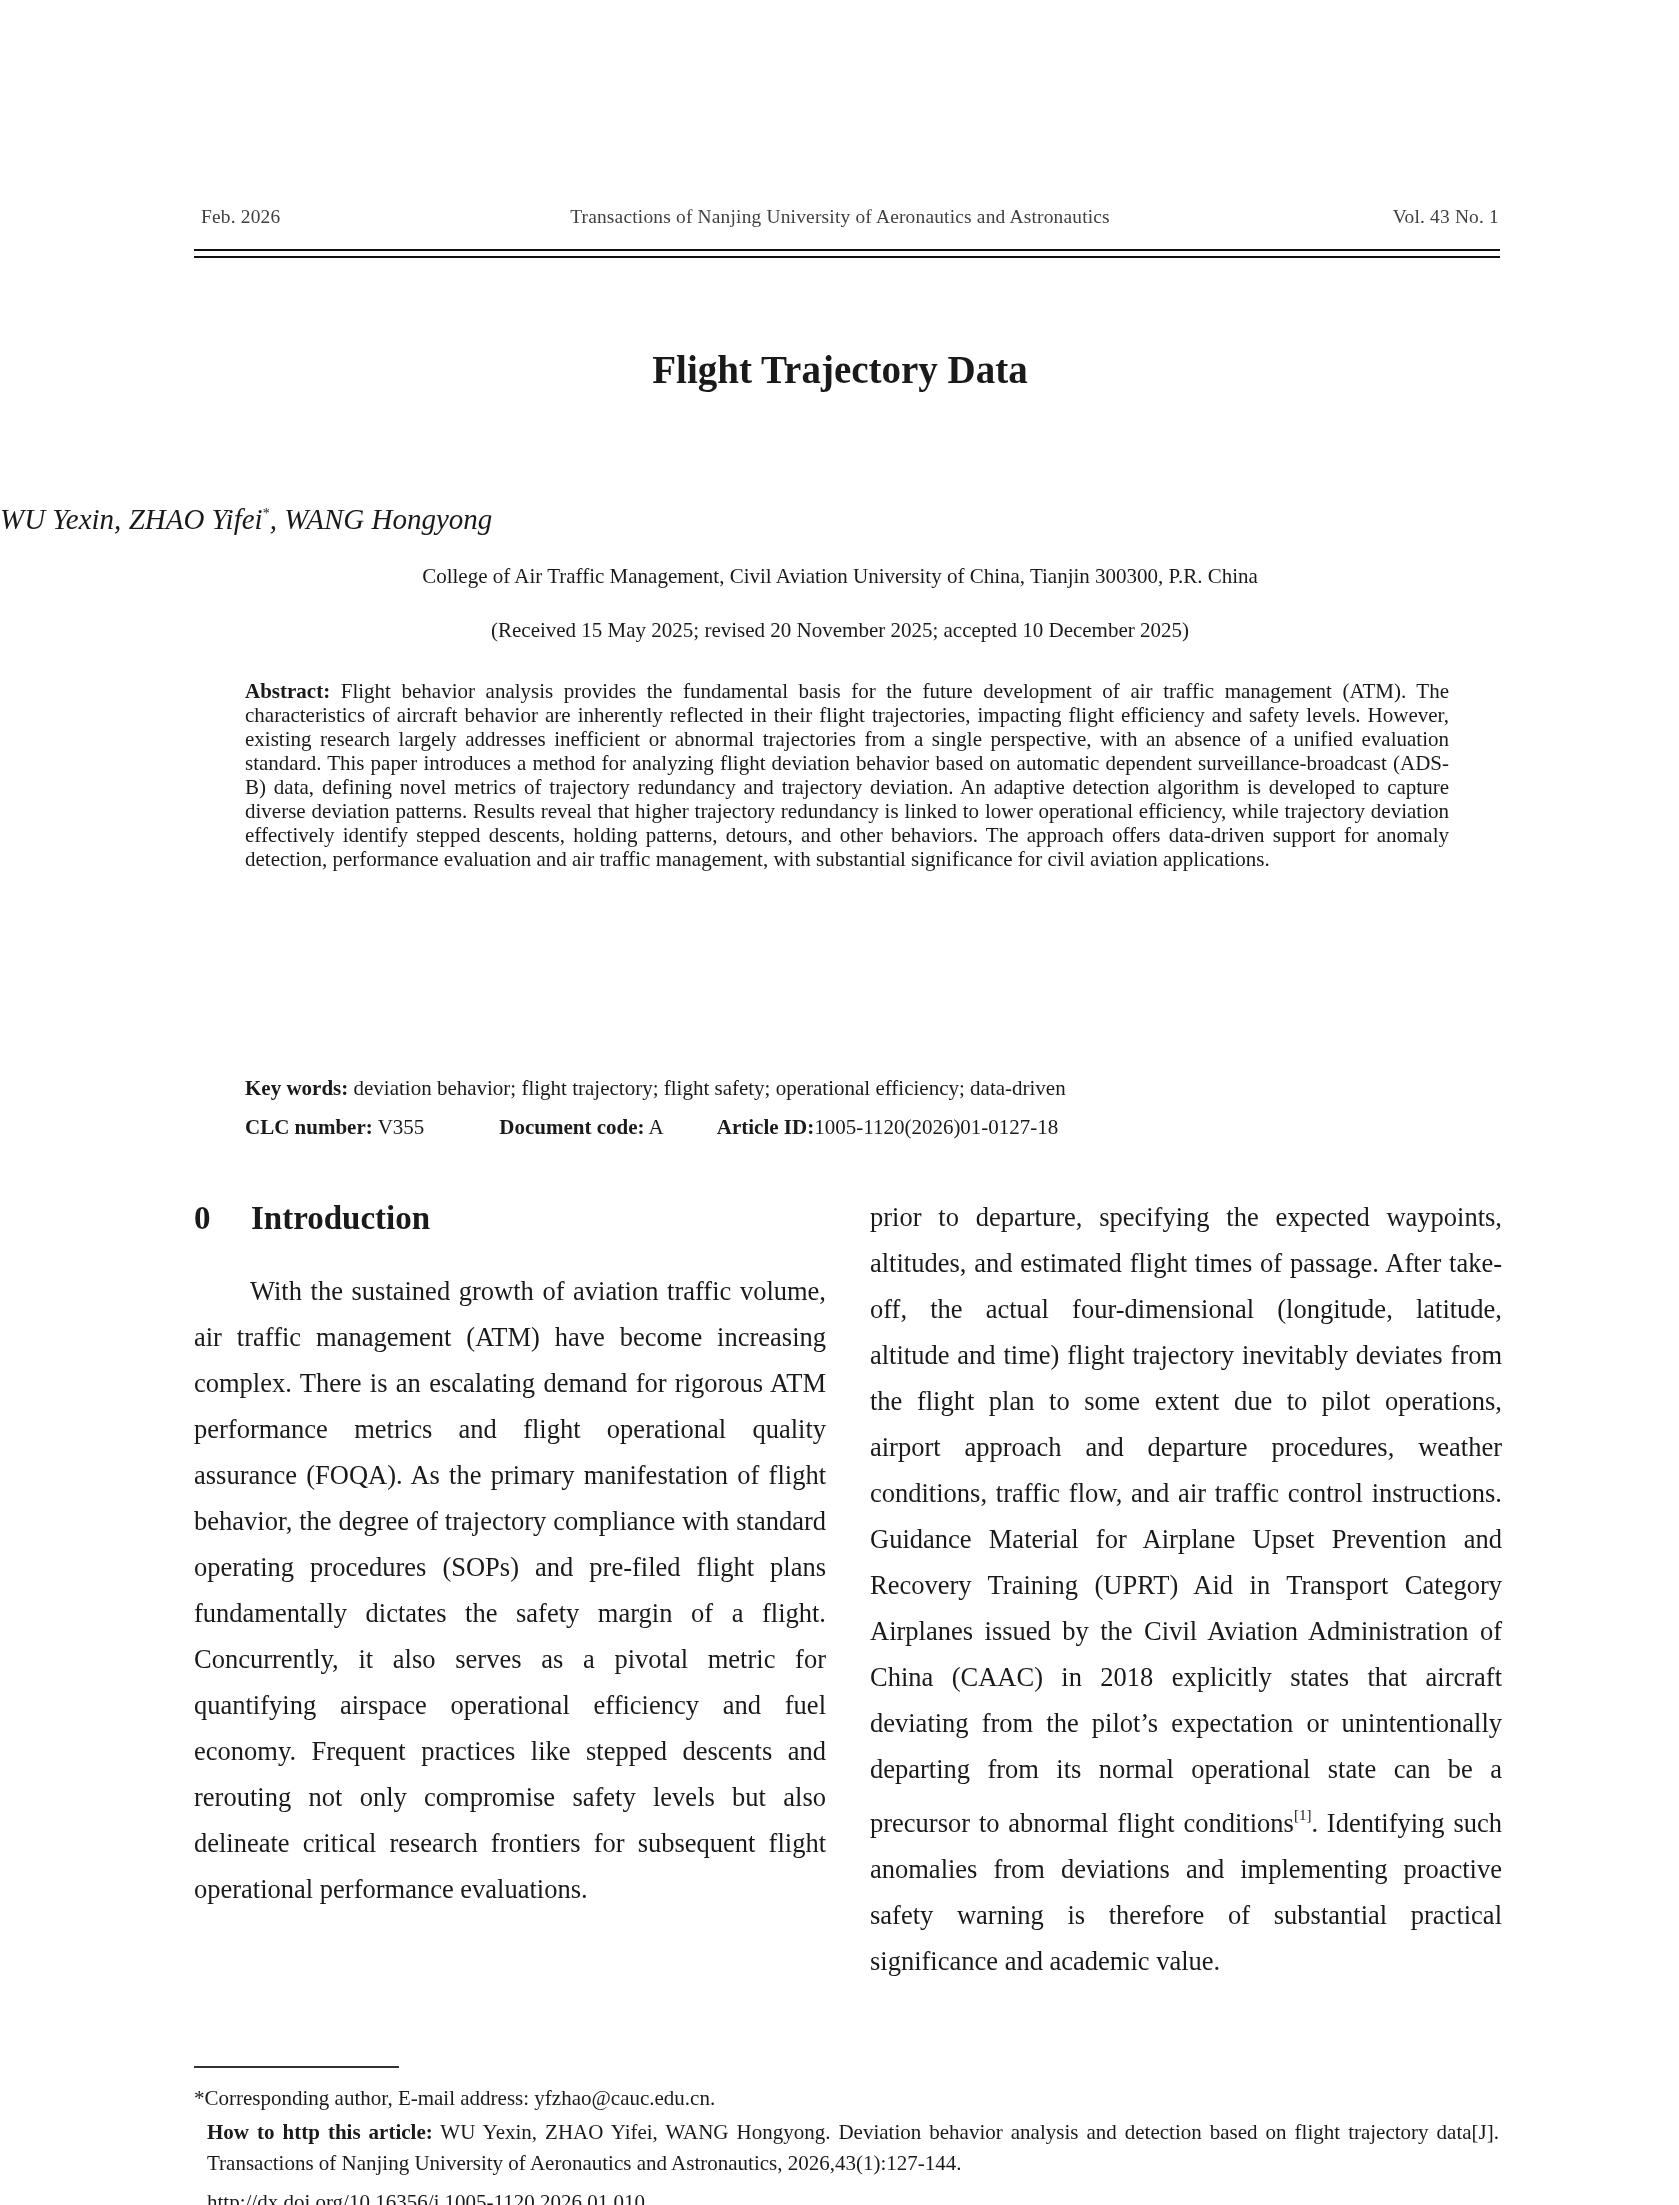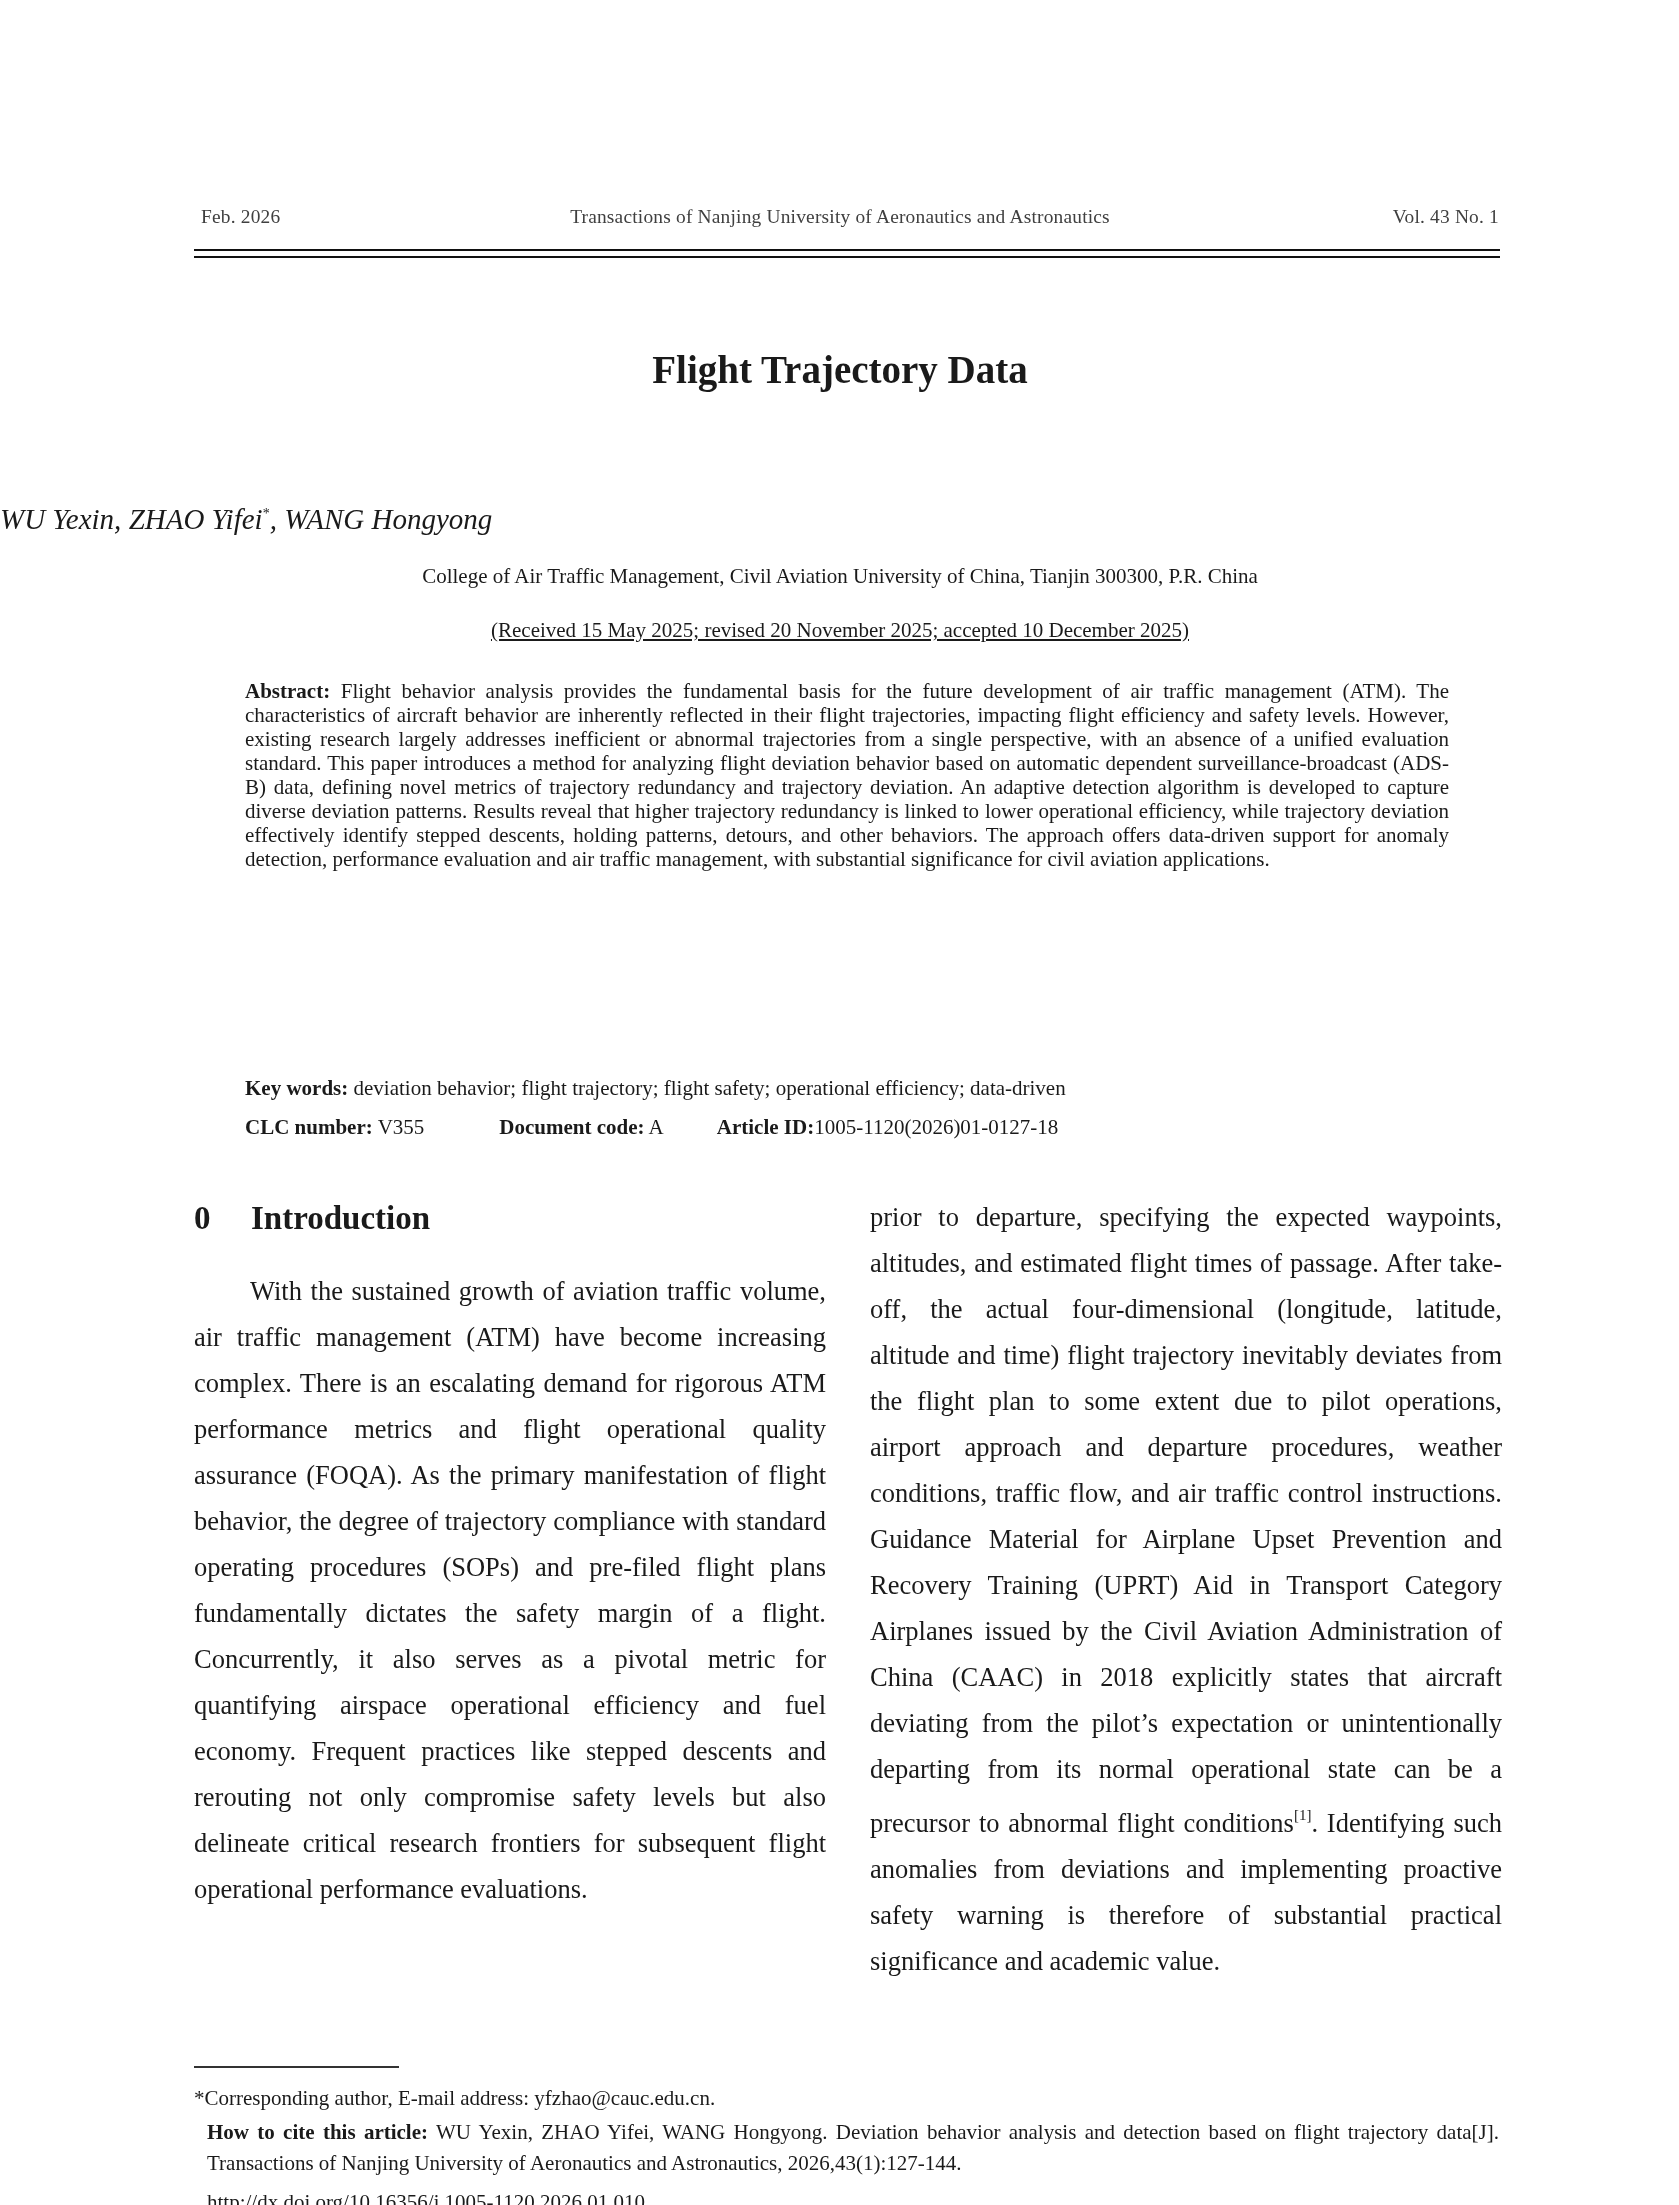--- a/index.html
+++ b/index.html
@@ -15,21 +15,21 @@
     #rh-right { right: 181px; }
     .rule { left: 194px; width: 1306px; height: 2.6px; background: #111; }
     .rule-a { top: 249px; }
     .rule-b { top: 253px; }
 
     
     #title { top: 340px; left: 0; width: 1680px; text-align: center; font-weight: bold; font-size: 39px; line-height: 60px; }
     #authors { top: 503px; left: 0; width: 1680px; text-align: left; font-style: italic; font-size: 29px; }
     #authors sup { font-size: 14px; vertical-align: 11.5px; font-style: normal; }
     #affil { top: 564px; left: 0; width: 1680px; text-align: center; font-size: 21px; }
-    #received { top: 618px; left: 0; width: 1680px; text-align: center; font-size: 21px; text-decoration: underline; }
+    #received { top: 618px; left: 0; width: 1680px; text-align: center; font-size: 21px; }
 
     
     #abstract { top: 679px; left: 245px; width: 1204px; font-size: 21px; line-height: 24px; text-align: justify; }
     .lbl { font-weight: bold; }
     #keywords { top: 1076px; left: 245px; font-size: 21px; }
     #codes { top: 1115px; left: 245px; font-size: 21px; width: 1204px; }
     #codes span.gap { display: inline-block; width: 75px; }
 
     
     #sec-head { top: 1200px; left: 194px; font-size: 33px; font-weight: bold; }
@@ -84,16 +84,16 @@
   <p class="indent">With the sustained growth of aviation traffic volume, air traffic management (ATM) have become increasing complex. There is an escalating demand for rigorous ATM performance metrics and flight operational quality assurance (FOQA). As the primary manifestation of flight behavior, the degree of trajectory compliance with standard operating procedures (SOPs) and pre-filed flight plans fundamentally dictates the safety margin of a flight. Concurrently, it also serves as a pivotal metric for quantifying airspace operational efficiency and fuel economy. Frequent practices like stepped descents and rerouting not only compromise safety levels but also delineate critical research frontiers for subsequent flight operational performance evaluations.</p>
 </div>
 
 <div class="abs col" id="col-right">
   <p><span>prior to departure, specifying the expected waypoints, altitudes, and estimated flight times of passage. After take-off, the actual four-dimensional (longitude, latitude, altitude and time) flight trajectory inevitably deviates from the flight plan to some extent due to pilot operations, airport approach and departure procedures, weather conditions, traffic flow, and air traffic control instructions. Guidance Material for Airplane Upset Prevention and Recovery Training (UPRT) Aid in Transport Category Airplanes issued by the Civil Aviation Administration of China (CAAC) in 2018 explicitly states that aircraft deviating from the pilot’s expectation or unintentionally departing from its normal operational state can be a precursor to abnormal flight conditions</span><sup>[1]</sup><span>. Identifying such anomalies from deviations and implementing proactive safety warning is therefore of substantial practical significance and academic value.</span></p>
 </div>
 
 <div class="abs" id="fn-rule"></div>
 <div class="abs" id="fn-corr">*Corresponding author, E-mail address: yfzhao@cauc.edu.cn.</div>
 <div class="abs" id="fn-cite">
-  <span class="lbl">How to cite this article:</span><span> WU Yexin, ZHAO Yifei, WANG Hongyong. Deviation behavior analysis and detection based on flight trajectory data[J]. Transactions of Nanjing University of Aeronautics and Astronautics, 2026,43(1):127-144.</span>
+  <span class="lbl">How to http this article:</span><span> WU Yexin, ZHAO Yifei, WANG Hongyong. Deviation behavior analysis and detection based on flight trajectory data[J]. Transactions of Nanjing University of Aeronautics and Astronautics, 2026,43(1):127-144.</span>
 </div>
 <div class="abs" id="fn-doi">http://dx.doi.org/10.16356/j.1005-1120.2026.01.010</div>
 
 
 </body></html>

